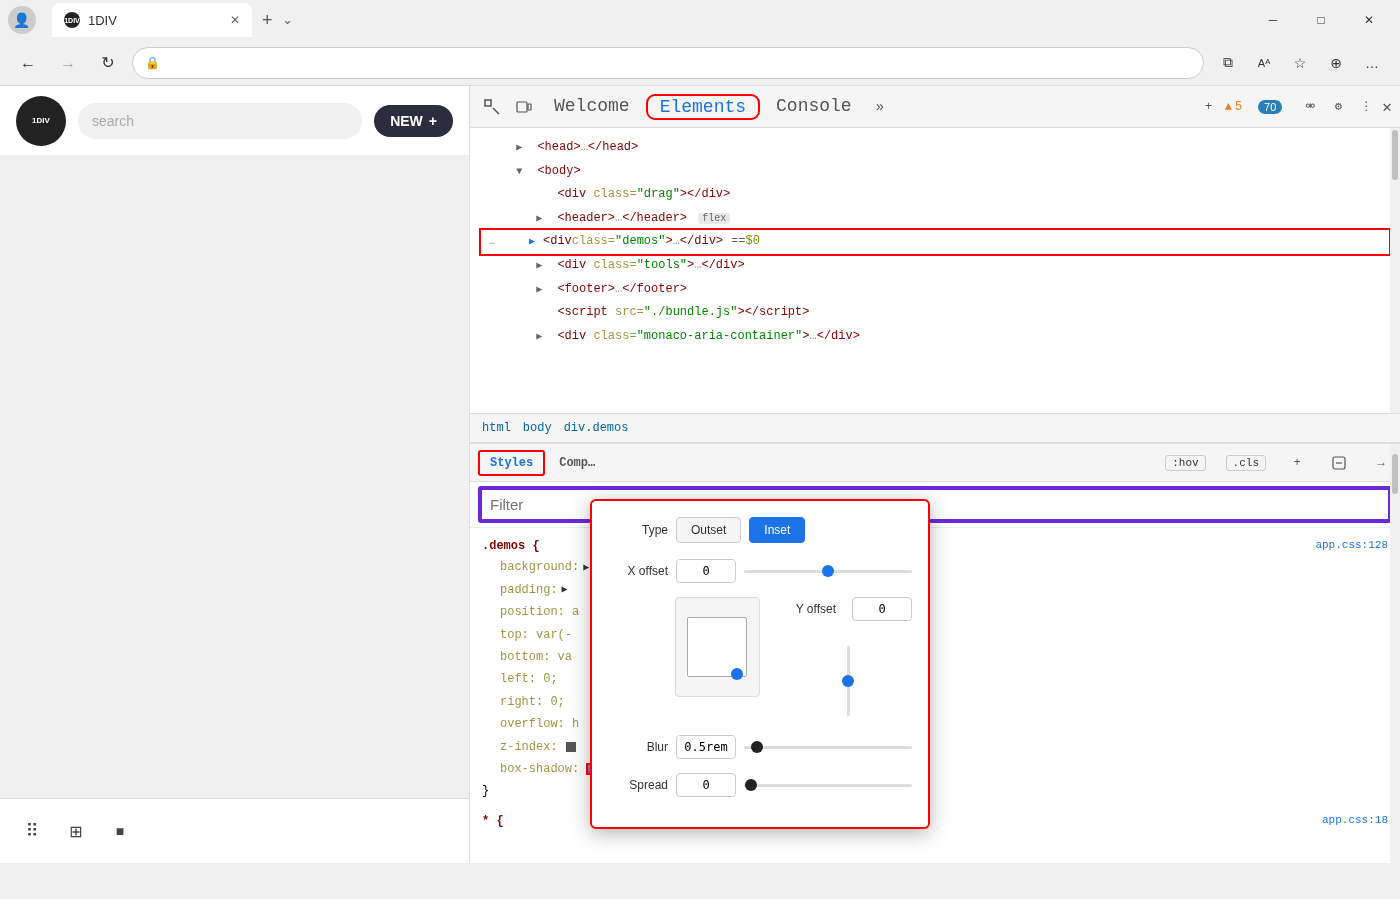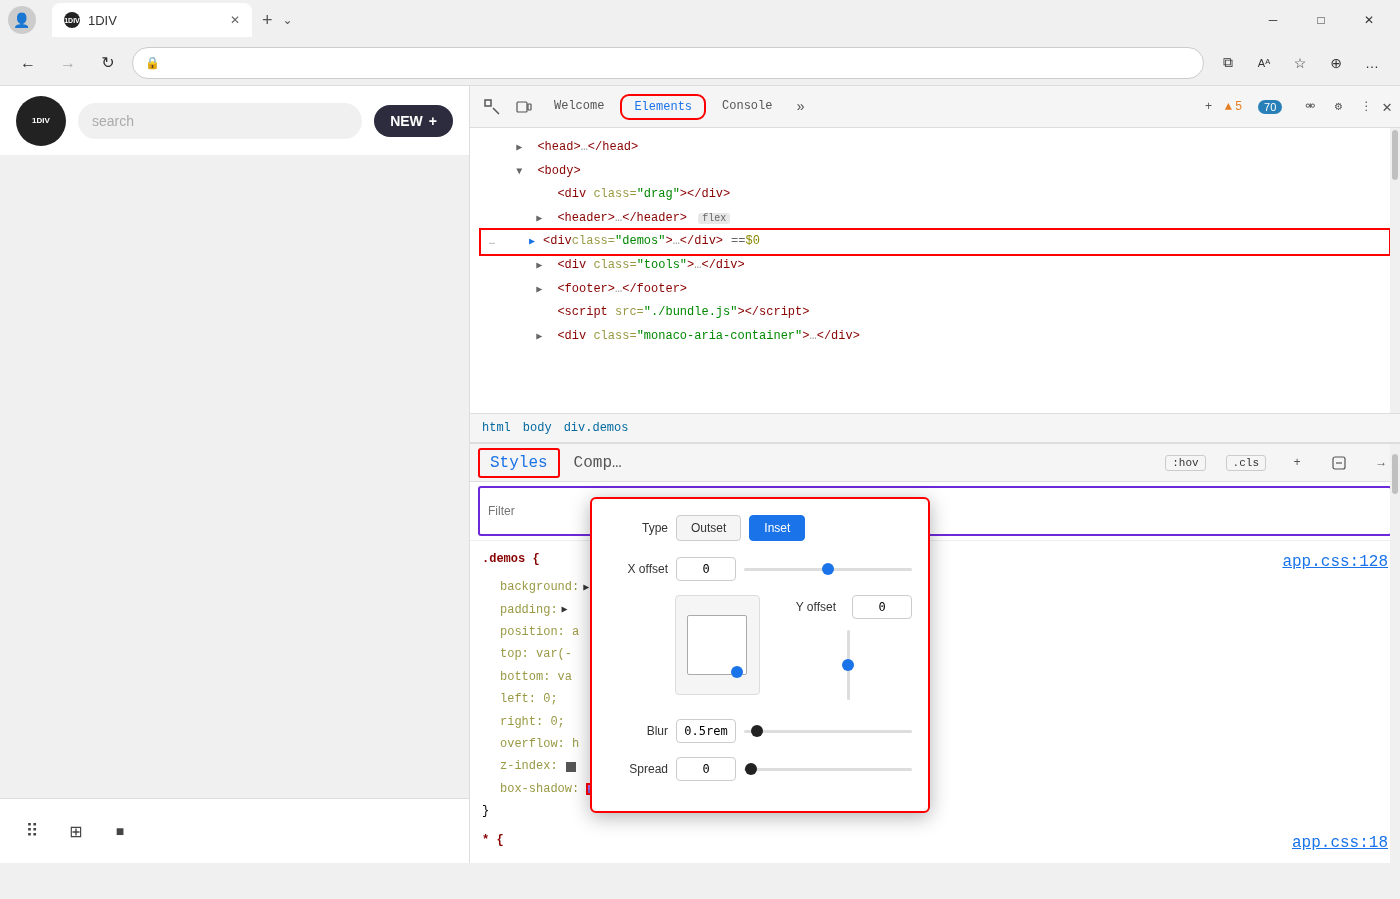--- a/index.html
+++ b/index.html
@@ -212,21 +212,21 @@
     .devtools-tool-icon {
       width: 28px; height: 28px;
       display: flex; align-items: center; justify-content: center;
       cursor: pointer;
       border-radius: 4px;
       color: #555;
       font-size: 13px;
     }
     .devtools-tab {
       padding: 6px 12px;
-      font-size: 12px;
+      font-size: 18px;
       color: #555;
       cursor: pointer;
       height: 100%;
       display: flex;
       align-items: center;
       border-bottom: 2px solid transparent;
     }
     .devtools-tab.active {
       color: #1a73e8;
       border-bottom: 2px solid #1a73e8;
@@ -320,71 +320,72 @@
       height: 38px;
       background: #f5f5f5;
       border-bottom: 1px solid #ddd;
       display: flex;
       align-items: center;
       padding: 0 8px;
       gap: 4px;
     }
     .styles-tab {
       padding: 6px 10px;
-      font-size: 16px;
+      font-size: 12px;
       color: #555;
       cursor: pointer;
+      font-weight: bold;
     }
     .styles-tab.active {
       color: #1a73e8;
       border-bottom: 2px solid #1a73e8;
     }
     .styles-tab.highlighted {
       border: 2px solid red;
       border-radius: 3px;
     }
     .filter-row {
       padding: 4px 8px;
       border-bottom: 1px solid #eee;
     }
     .filter-input {
       width: 100%;
-      border: 2px solid #6d28d9;
+      border: 4px solid #6d28d9;
       border-radius: 3px;
-      padding: 16px 8px;
-      font-size: 12px;
+      padding: 6px 8px;
+      font-size: 15px;
     }
 
     .css-code {
       font-size: 12px;
       padding: 8px 12px;
       flex: 1;
       overflow: auto;
       font-family: 'Consolas', 'Courier New', monospace;
       line-height: 1.7;
     }
     .css-selector { color: #800; font-weight: 700; }
     .css-property { color: #994; }
     .css-value { color: #080; }
-    .css-source { color: #1a73e8; font-size: 16px; float: right; cursor: pointer; text-decoration: underline; }
+    .css-source { color: #1a73e8; font-size: 11px; float: right; cursor: pointer; }
     .css-block-line { display: flex; align-items: center; gap: 4px; padding: 1px 0; }
     .css-arrow { color: #333; cursor: pointer; font-size: 10px; }
     .css-color-swatch {
       width: 10px; height: 10px;
       display: inline-block;
       border: 1px solid #999;
       vertical-align: middle;
       margin-right: 2px;
       cursor: pointer;
     }
 
     
     .shadow-popup {
       position: absolute;
-      bottom: 50px;
+      bottom: 34px;
       left: 120px;
       background: white;
       border: 2px solid red;
       border-radius: 6px;
       box-shadow: 0 4px 20px rgba(0,0,0,0.3);
       padding: 16px;
       width: 340px;
       z-index: 100;
     }
     .shadow-popup-row {
@@ -775,21 +776,21 @@
         </div>
 
         <div style="display:flex; gap:16px; margin-bottom:14px; align-items:flex-start;">
           <div style="width:60px; text-align:right;"></div>
 
           <div style="position:relative; width:100px; height:100px; background:#f5f5f5; border:1px solid #ddd; border-radius:4px; display:flex; align-items:center; justify-content:center;">
             <div style="width:60px; height:60px; background:white; border:1px solid #aaa; border-radius:2px;"></div>
             <div style="width:12px;height:12px;background:#1a73e8;border-radius:50%;position:absolute;bottom:16px;right:16px;"></div>
           </div>
 
-          <div style="flex:1; display:flex; flex-direction:column; gap:6px; justify-content:flex-start; padding-top:0;">
+          <div style="flex:1; display:flex; flex-direction:column; gap:20px; justify-content:flex-start; padding-top:0;">
             <div class="shadow-popup-row" style="margin:0; align-items:center;">
               <span class="shadow-popup-label">Y offset</span>
               <input class="shadow-input" type="text" value="0" style="margin-left: 8px;">
             </div>
             <div style="padding-left:8px; display:flex; align-items:center; height:80px;">
               <div style="width:3px; height:70px; background:#ddd; border-radius:2px; position:relative; margin:0 auto;">
                 <div style="width:12px;height:12px;background:#1a73e8;border-radius:50%;position:absolute;left:50%;top:50%;transform:translate(-50%,-50%);"></div>
               </div>
             </div>
           </div>

